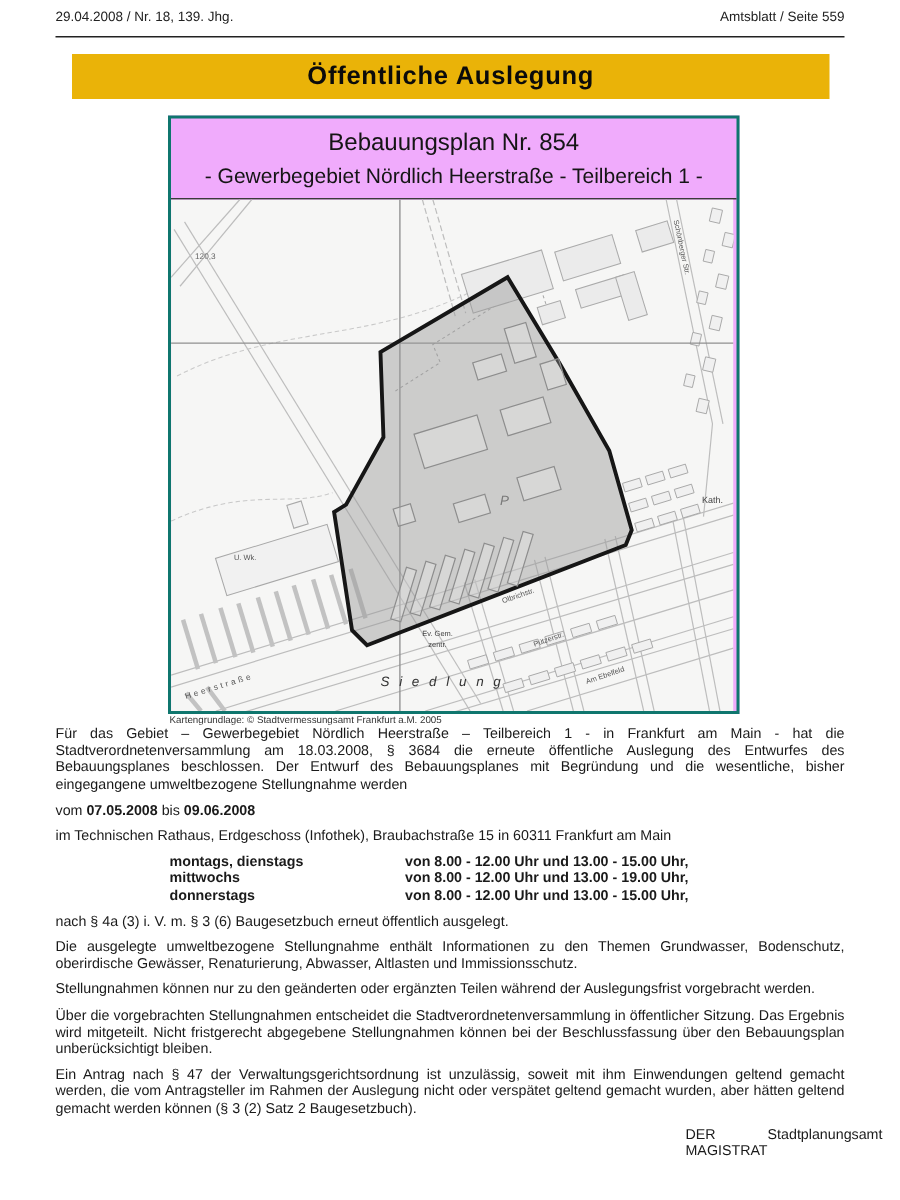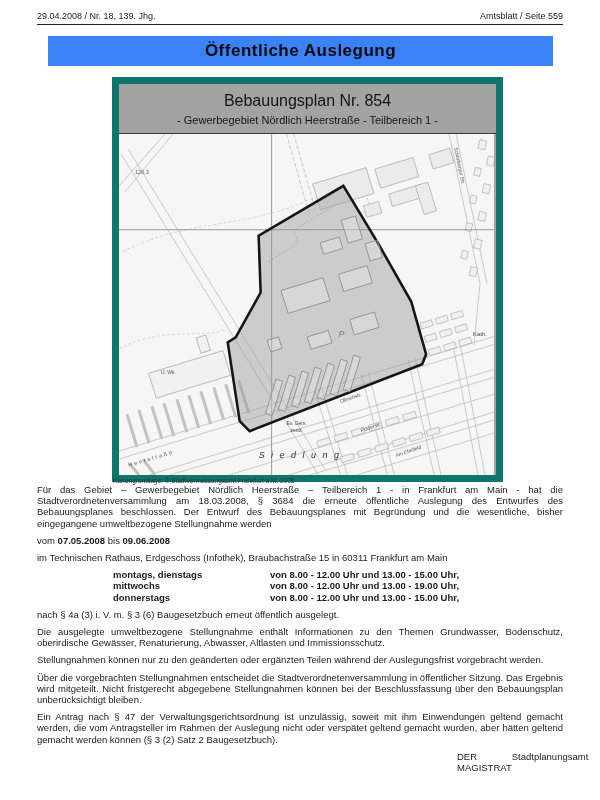--- a/index.html
+++ b/index.html
@@ -2,35 +2,35 @@
 <html lang="de"><head>
 <meta charset="utf-8">
 <style>
   html,body{margin:0;padding:0;background:#fff;}
   .page{
     position:relative;width:600px;height:800px;background:#ffffff;
     font-family:"Liberation Sans", sans-serif;color:#1a1a1a;overflow:hidden;
   }
   .header{
     position:absolute;left:37px;right:37px;top:6px;height:15px;
-    display:flex;justify-content:space-between;align-items:flex-end;
+    display:flex;justify-content:space-between;align-items:flex-start;
     font-size:9px;color:#222;border-bottom:1.2px solid #222;padding-bottom:3px;
   }
   .banner{
     position:absolute;left:48px;right:47px;top:36px;height:30px;
-    background:#3b82f6;display:flex;align-items:center;justify-content:center;
+    background:#eab308;display:flex;align-items:center;justify-content:center;
   }
   .banner-title{font-size:17px;font-weight:bold;color:#0b0b0b;letter-spacing:0.5px;}
   .plan-box{
     position:absolute;left:112px;top:77px;width:377px;
-    border:7px solid #0f766e;background:#a3a3a3;
+    border:2px solid #0f766e;background:#f0abfc;
   }
   .plan-title-sec{border-bottom:1px solid #3a3a3a;text-align:center;padding:8px 4px 7px 4px;}
   .plan-title{font-size:16px;color:#151515;margin-bottom:4px;}
-  .plan-subtitle{font-size:11px;color:#151515;}
+  .plan-subtitle{font-size:14px;color:#151515;}
   .map-wrap{display:block;line-height:0;}
   .map-caption{
     position:absolute;left:113px;top:477px;font-size:6.5px;color:#333;
   }
   .body-text{
     position:absolute;left:37px;right:37px;top:484px;
     font-size:9.5px;line-height:11.2px;text-align:justify;
   }
   .body-text p{margin:0 0 6px 0;}
   .period-line{text-align:left;margin:0 0 6px 0;}

